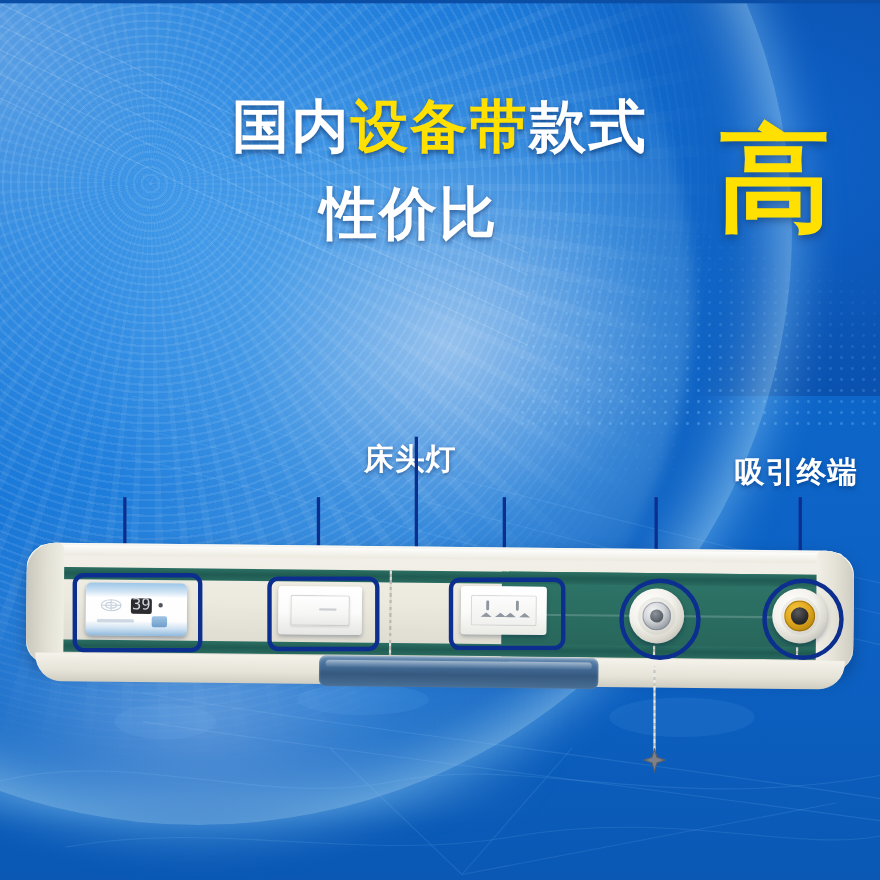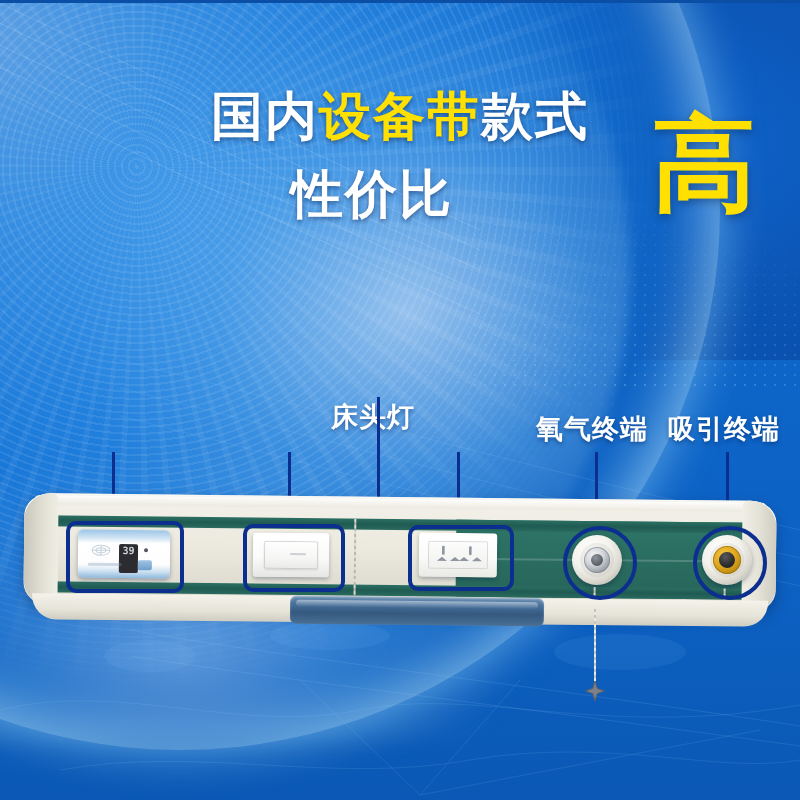--- a/index.html
+++ b/index.html
@@ -98,22 +98,22 @@
   .lamp-strip{position:absolute;left:266px;top:100px;width:254px;height:28px;border-radius:6px;
     background:linear-gradient(180deg,#6d91b4 0%,#47709b 28%,#35597f 60%,#4a6f95 100%);
     box-shadow:inset 0 1px 2px rgba(255,255,255,.45);transform:rotate(0.6deg);}
   .lamp-gloss{position:absolute;left:272px;top:104px;width:242px;height:7px;border-radius:5px;
     background:linear-gradient(180deg,rgba(255,255,255,.45),rgba(255,255,255,0));transform:rotate(0.6deg);}
 
   
   .intercom{position:absolute;left:78px;top:530px;width:92px;height:48px;border-radius:5px;
     background:linear-gradient(180deg,#9cc6e8 0%,#cfe3f3 16%,#ffffff 28%,#fdfdfd 72%,#cfe2f2 86%,#8fb9dd 100%);
     box-shadow:0 2px 4px rgba(0,20,60,.35);transform:rotate(0.6deg);}
-  .ic-screen{position:absolute;left:41px;top:14px;width:19px;height:29px;border-radius:2px;
-    background:#2b2b30;color:#cfd6dd;font-size:10px;font-weight:bold;line-height:13px;text-align:center;
+  .ic-screen{position:absolute;left:41px;top:14px;width:19px;height:14px;border-radius:2px;
+    background:#2b2b30;color:#cfd6dd;font-size:14px;font-weight:normal;line-height:13px;text-align:center;
     font-family:"DejaVu Sans Mono",monospace;}
   .ic-led{position:absolute;left:66px;top:18px;width:4px;height:4px;border-radius:50%;background:#50545c;}
   .ic-speaker{position:absolute;left:12px;top:13px;width:22px;height:15px;opacity:.5;}
   .ic-button{position:absolute;left:60px;top:30px;width:14px;height:10px;border-radius:2px;
     background:linear-gradient(180deg,#9fc4e4,#6f9ecb);}
   .ic-text{position:absolute;left:10px;top:33px;width:34px;height:3px;border-radius:2px;background:rgba(120,150,180,.35);}
 
   
   .switch{position:absolute;left:253px;top:533px;width:76px;height:44px;border-radius:3px;
     background:linear-gradient(180deg,#ffffff 0%,#fbfbfb 55%,#e6e6e4 100%);
@@ -221,21 +221,20 @@
 
   <div class="leader" style="left:112px;top:452px;height:80px;"></div>
 
   <div class="leader" style="left:288px;top:452px;height:81px;"></div>
 
   <div class="callout" style="left:331px;top:359px;margin-top:43px;">床头灯</div>
   <div class="leader" style="left:377px;top:397px;height:216px;"></div>
 
   <div class="leader" style="left:457px;top:452px;height:82px;"></div>
 
-  <div class="callout" style="left:536px;top:414px;">氧气终端</div>
   <div class="leader" style="left:595px;top:452px;height:84px;"></div>
 
   <div class="callout" style="left:668px;top:414px;">吸引终端</div>
   <div class="leader" style="left:726px;top:452px;height:82px;"></div>
 
   <div class="panel-wrap">
     <div class="panel">
       <div class="panel-topedge"></div>
       <div class="greenfield"></div>
       <div class="greenfield-line"></div>

